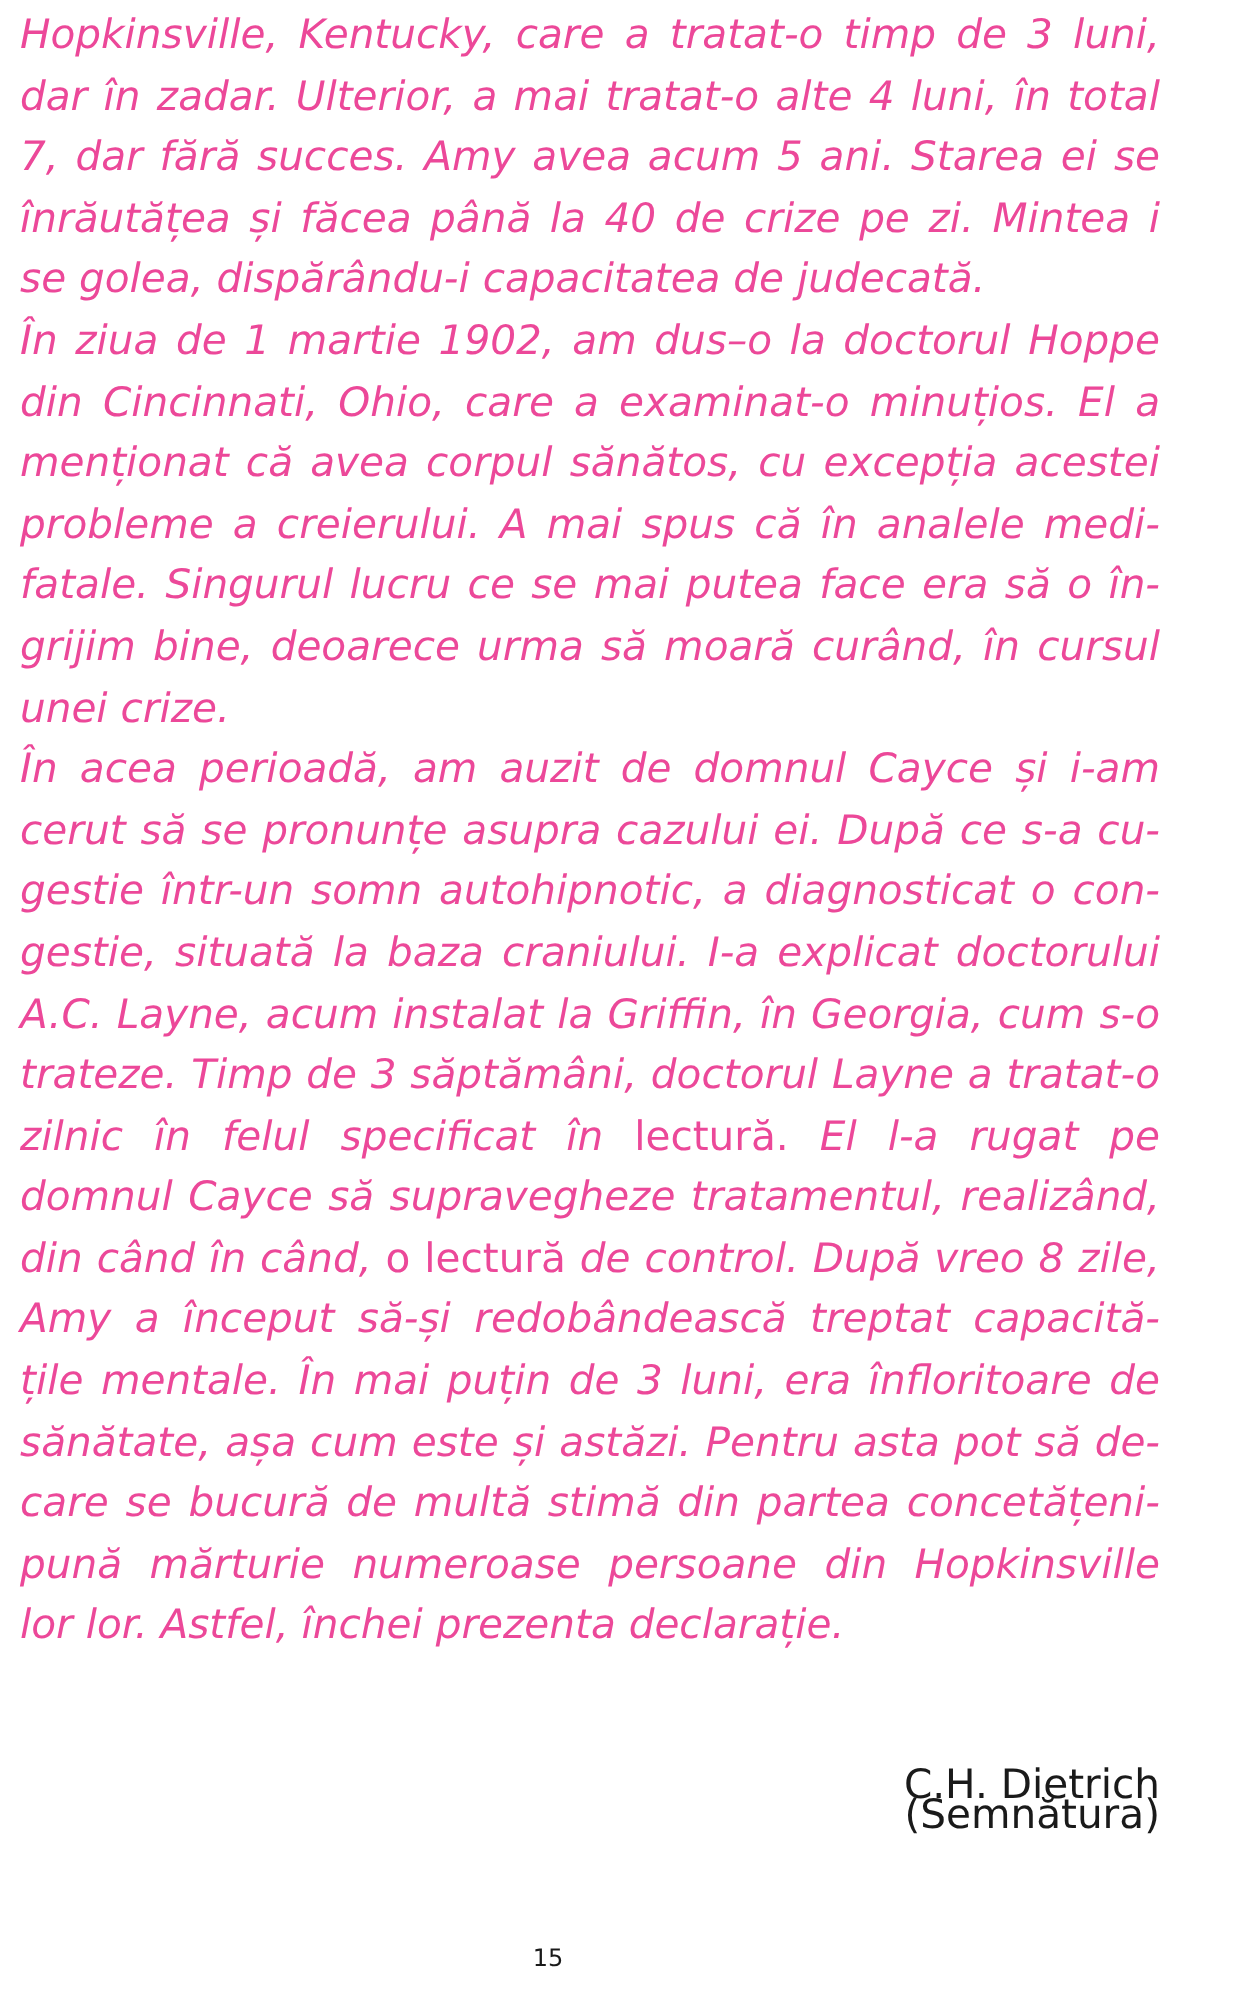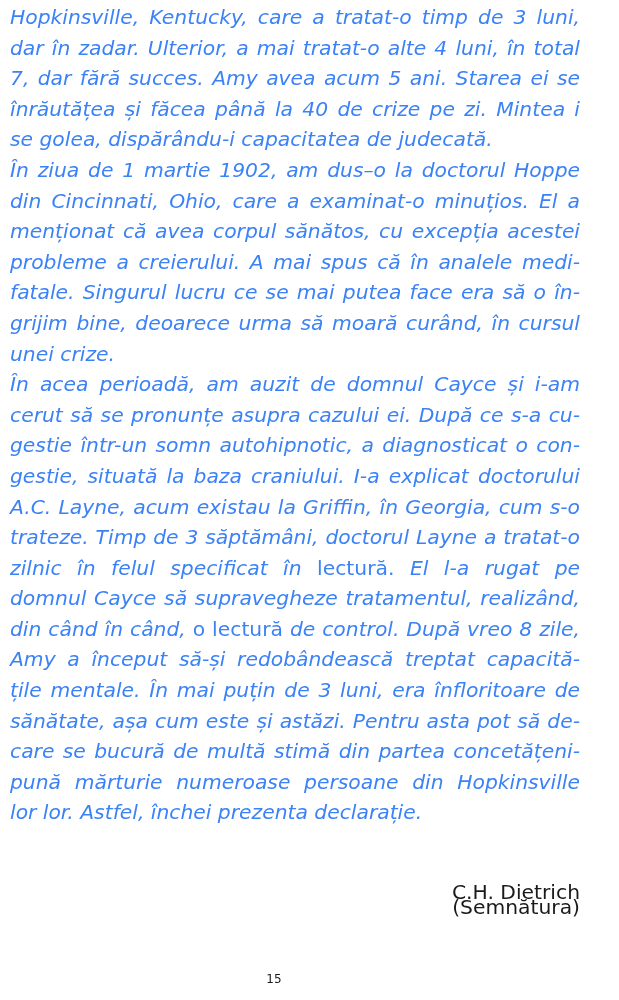--- a/index.html
+++ b/index.html
@@ -1,17 +1,17 @@
 <!DOCTYPE html>
 <html><head>
 <meta charset="utf-8">
 <style>
   html, body { margin:0; padding:0; background:#ffffff; }
   body { width:619px; height:1000px; position:relative; overflow:hidden; }
-  .page { position:absolute; left:10px; top:2px; width:570px; color:#3b82f6;
+  .page { position:absolute; left:10px; top:2px; width:570px; color:#ec4899;
     font-family:"DejaVu Sans", sans-serif; font-size:20.3px; line-height:30.6px; }
   .line { display:block; white-space:nowrap; text-align:justify; text-align-last:justify; font-style:italic; }
   .line.last { text-align-last:left; }
   .up { font-style:normal; }
   .sig { position:absolute; right:39px; text-align:right; font-family:"DejaVu Sans", sans-serif;
     font-size:20.3px; color:#1a1a1a; line-height:30px; }
   .pagenum { position:absolute; left:0; width:548px; text-align:center; top:972px;
     font-family:"DejaVu Sans", sans-serif; font-size:12px; color:#1a1a1a; }
 </style>
 </head>
@@ -32,21 +32,21 @@
       <span class="line"><span>probleme a creierului. A mai spus că în analele medi-</span></span>
       <span class="line"><span>fatale. Singurul lucru ce se mai putea face era să o în-</span></span>
       <span class="line"><span>grijim bine, deoarece urma să moară curând, în cursul</span></span>
       <span class="line last"><span>unei crize.</span></span>
     </div>
     <div>
       <span class="line"><span>În acea perioadă, am auzit de domnul Cayce și i-am</span></span>
       <span class="line"><span>cerut să se pronunțe asupra cazului ei. După ce s-a cu-</span></span>
       <span class="line"><span>gestie într-un somn autohipnotic, a diagnosticat o con-</span></span>
       <span class="line"><span>gestie, situată la baza craniului. I-a explicat doctorului</span></span>
-      <span class="line"><span>A.C. Layne, acum existau la Griffin, în Georgia, cum s-o</span></span>
+      <span class="line"><span>A.C. Layne, acum instalat la Griffin, în Georgia, cum s-o</span></span>
       <span class="line"><span>trateze. Timp de 3 săptămâni, doctorul Layne a tratat-o</span></span>
       <span class="line"><span>zilnic în felul specificat în </span><span class="up">lectură.</span><span> El l-a rugat pe</span></span>
       <span class="line"><span>domnul Cayce să supravegheze tratamentul, realizând,</span></span>
       <span class="line"><span>din când în când, </span><span class="up">o lectură</span><span> de control. După vreo 8 zile,</span></span>
       <span class="line"><span>Amy a început să-și redobândească treptat capacită-</span></span>
       <span class="line"><span>țile mentale. În mai puțin de 3 luni, era înfloritoare de</span></span>
       <span class="line"><span>sănătate, așa cum este și astăzi. Pentru asta pot să de-</span></span>
       <span class="line"><span>care se bucură de multă stimă din partea concetățeni-</span></span>
       <span class="line"><span>pună mărturie numeroase persoane din Hopkinsville</span></span>
       <span class="line last"><span>lor lor. Astfel, închei prezenta declarație.</span></span>

